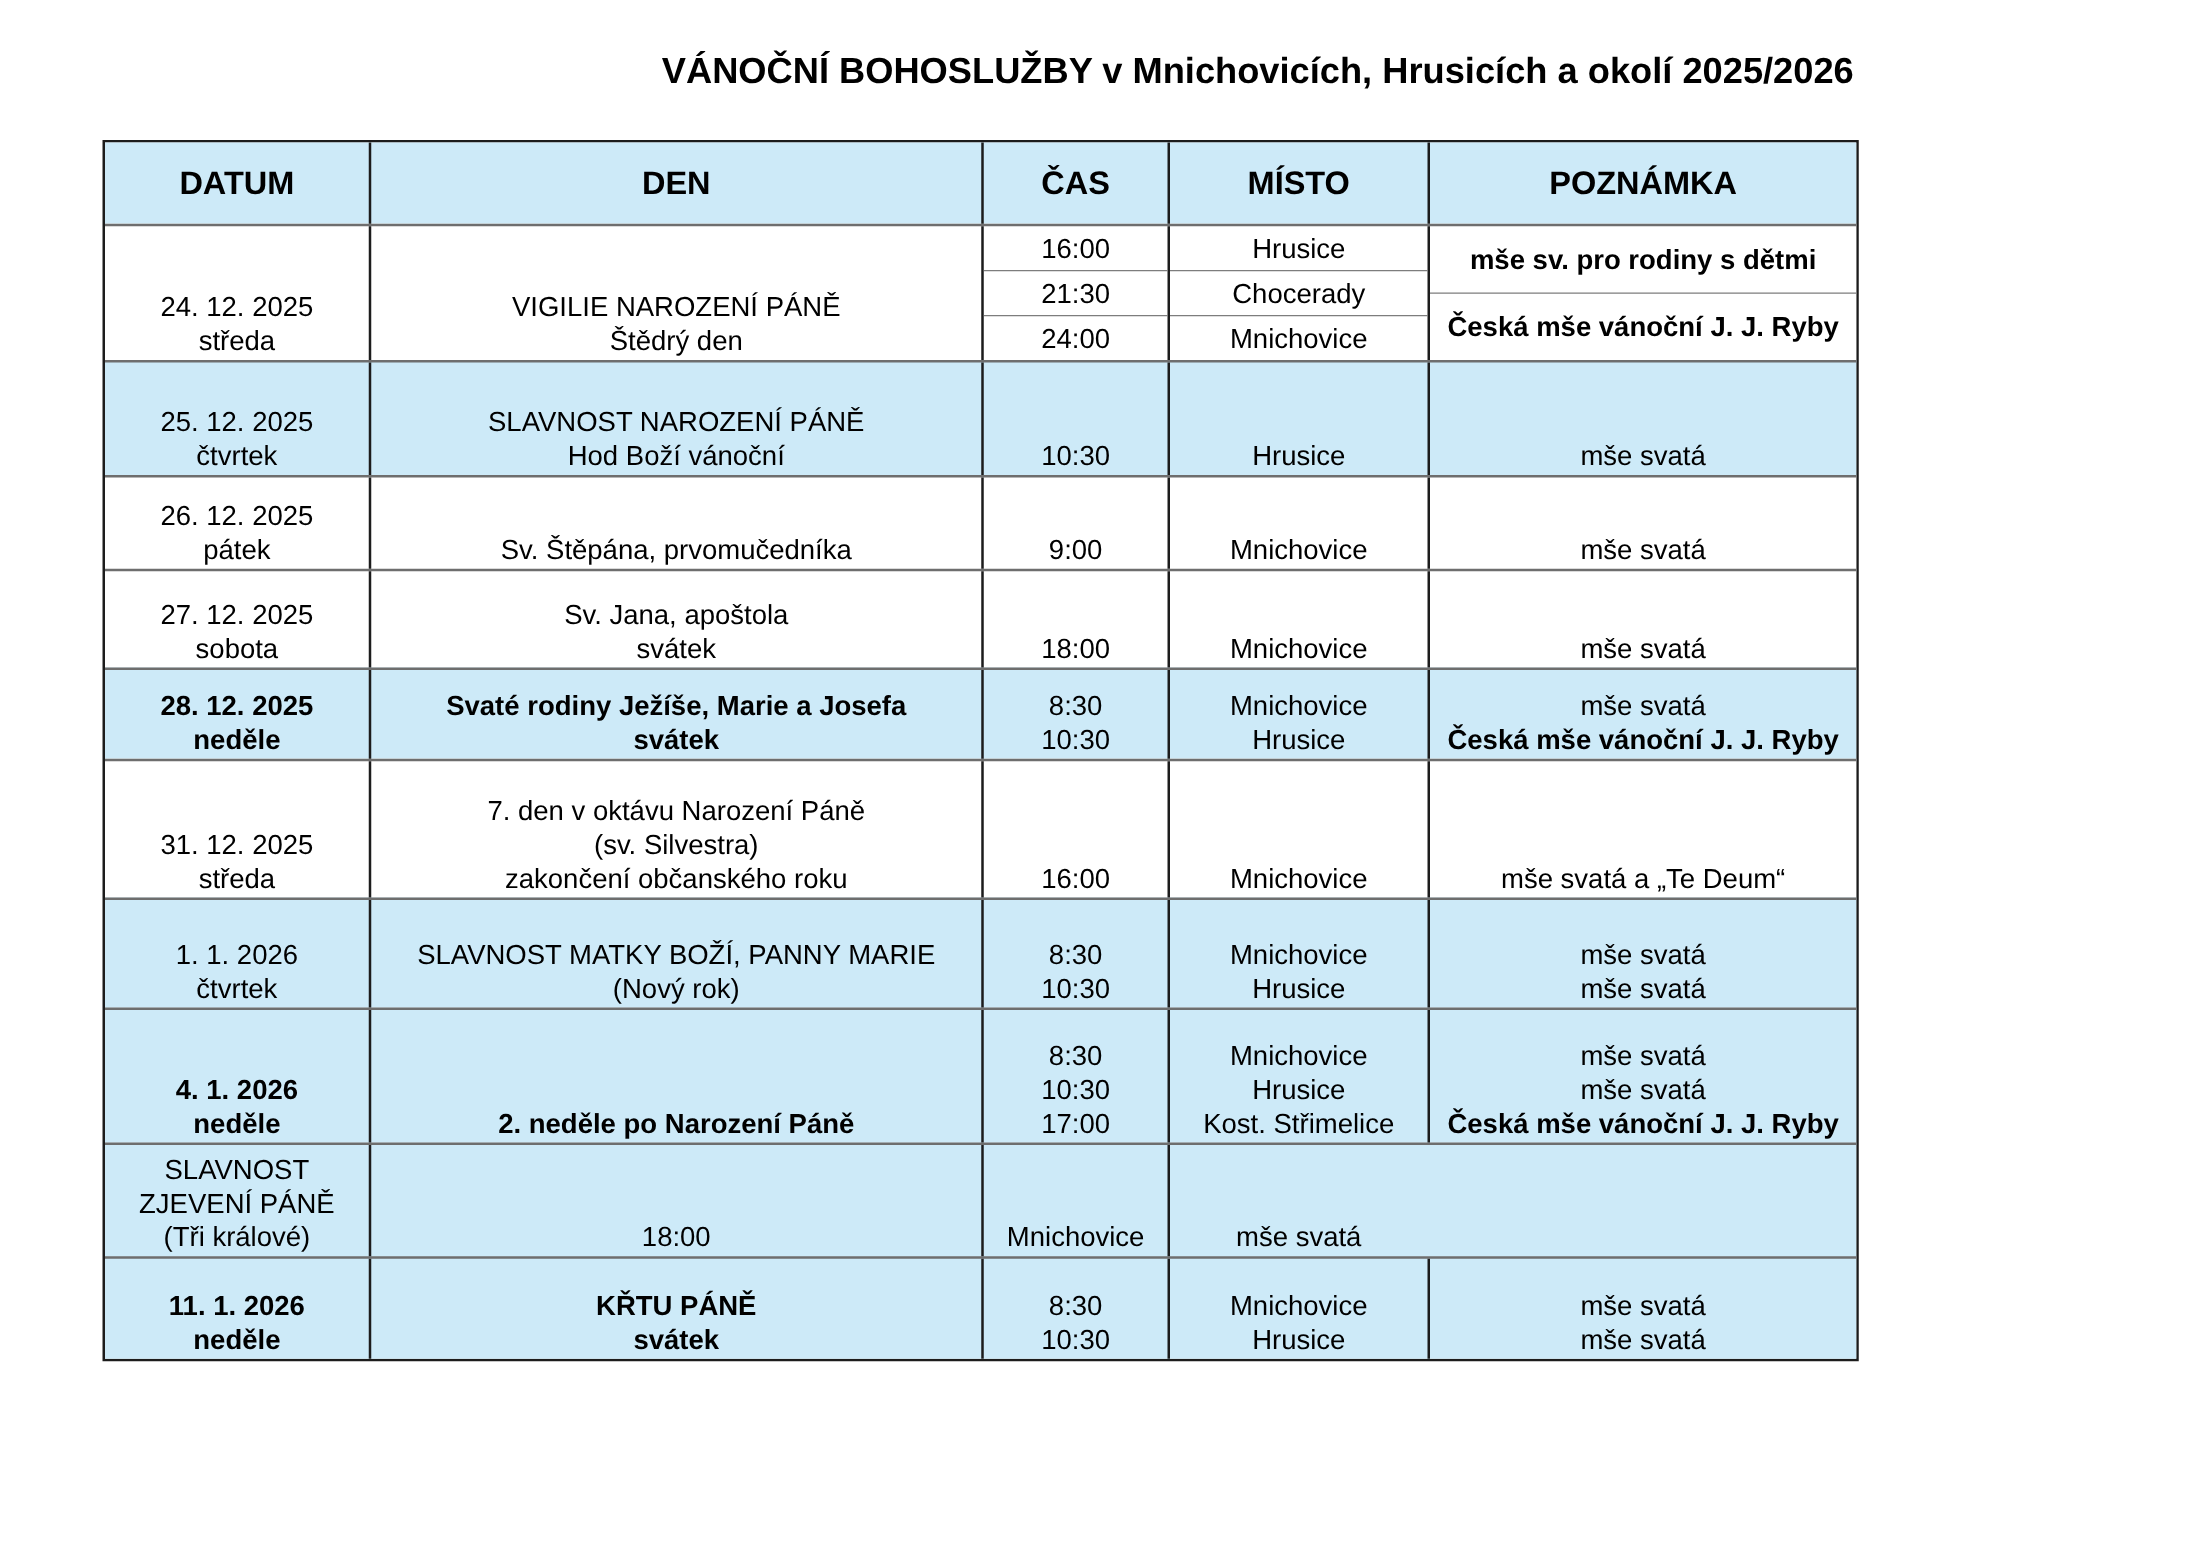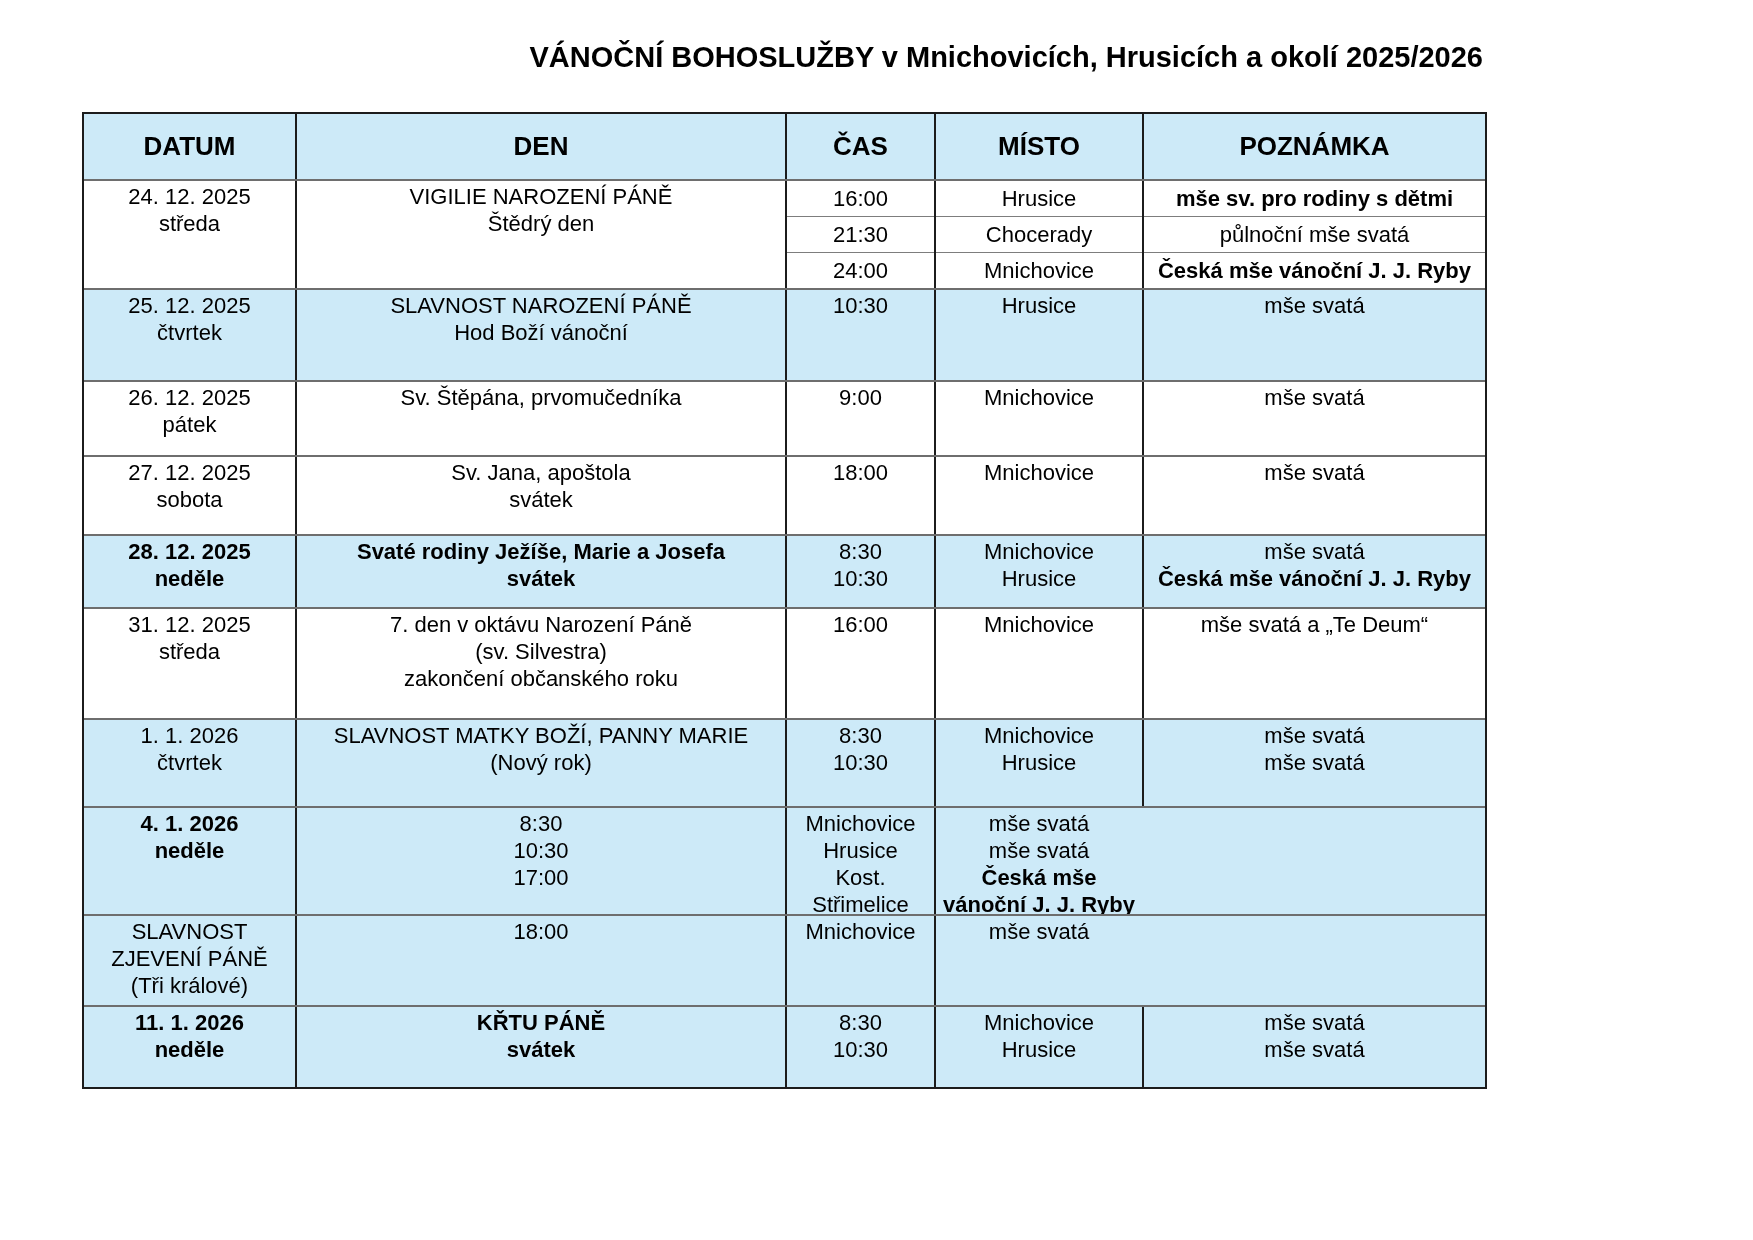--- a/index.html
+++ b/index.html
@@ -22,21 +22,21 @@
   }
   .row{
     display:grid;
     grid-template-columns:211px 490px 149px 208px 343px;
   }
   .row + .row{border-top:2px solid #6e6e6e;}
   .blue{background:#CDEAF8;}
   .white{background:#ffffff;}
   .cell{
     display:flex;flex-direction:column;
-    justify-content:flex-start;align-items:center;
+    justify-content:flex-end;align-items:center;
     text-align:center;
     font-size:22px;line-height:27px;
     padding:2px 6px;box-sizing:border-box;
     overflow:hidden;
   }
   .cell + .cell{border-left:2px solid #1c1c1c;}
   .hdr .cell{font-size:26px;font-weight:bold;justify-content:center;}
   .b{font-weight:bold;}
   .time-line{font-weight:normal;}
   
@@ -78,21 +78,20 @@
         <div class="sub time-line">21:30</div>
         <div class="sub time-line">24:00</div>
       </div>
       <div class="cell subcol">
         <div class="sub">Hrusice</div>
         <div class="sub">Chocerady</div>
         <div class="sub">Mnichovice</div>
       </div>
       <div class="cell subcol">
         <div class="sub b">mše sv. pro rodiny s dětmi</div>
-        <div class="sub">půlnoční mše svatá</div>
         <div class="sub b">Česká mše vánoční J. J. Ryby</div>
       </div>
     </div>
 
     <div class="row blue" style="height:90px">
       <div class="cell">
         <div>25. 12. 2025</div>
         <div>čtvrtek</div>
       </div>
       <div class="cell">
@@ -214,20 +213,23 @@
         <div>mše svatá</div>
         <div>mše svatá</div>
       </div>
     </div>
 
     <div class="row blue" style="height:106px">
       <div class="cell b">
         <div>4. 1. 2026</div>
         <div>neděle</div>
       </div>
+      <div class="cell b">
+        <div>2. neděle po Narození Páně</div>
+      </div>
       <div class="cell">
         <div class="time-line">8:30</div>
         <div class="time-line">10:30</div>
         <div class="time-line">17:00</div>
       </div>
       <div class="cell">
         <div>Mnichovice</div>
         <div>Hrusice</div>
         <div>Kost. Střimelice</div>
       </div>

